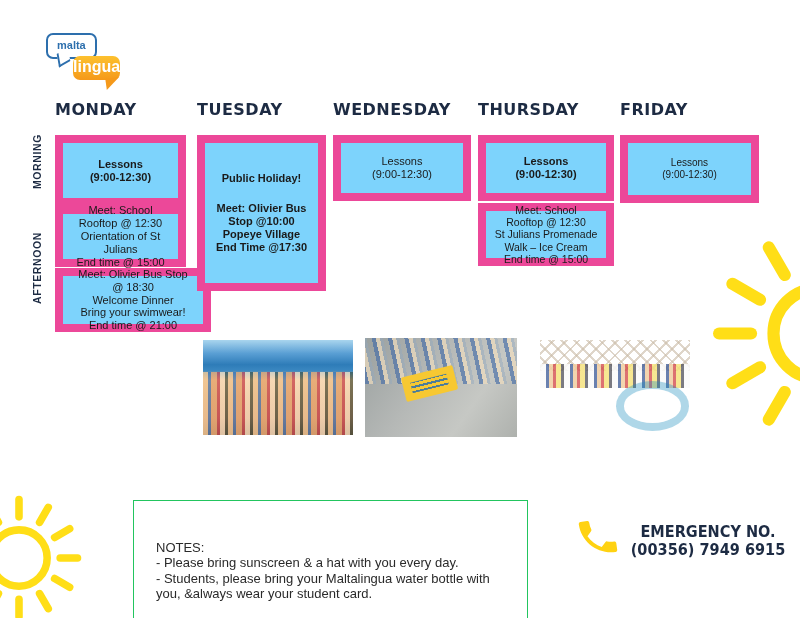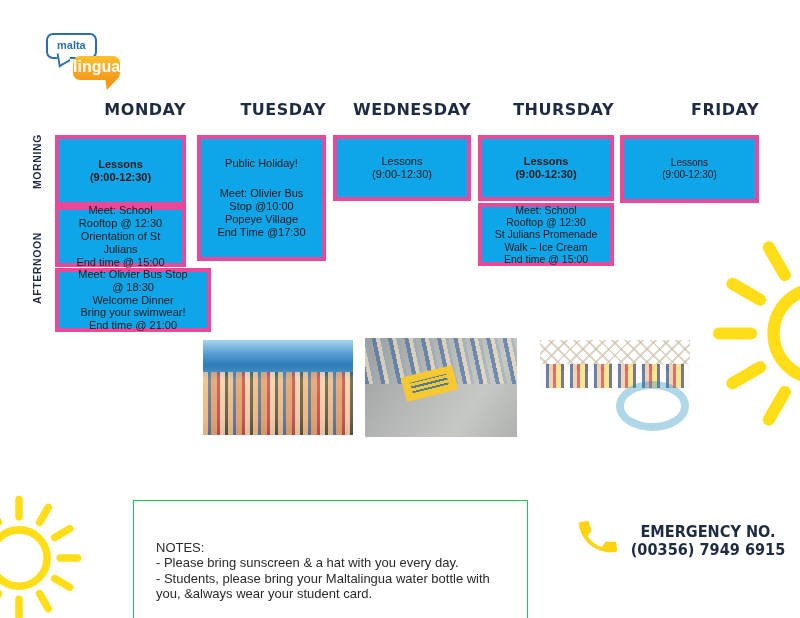--- a/index.html
+++ b/index.html
@@ -29,41 +29,41 @@
   
   .title{
     position:absolute;left:265px;top:6px;width:330px;text-align:center;
     color:#1d2b43;font-family:"DejaVu Sans",sans-serif;font-weight:800;
   }
   .title-line1{font-size:25px;letter-spacing:0.5px;transform:scaleY(1.08);}
   .title-line2{font-size:24px;margin-top:-3px;letter-spacing:1px;transform:scaleY(1.08);}
   
   .day{
     position:absolute;top:100px;font-family:"DejaVu Sans",sans-serif;font-weight:800;
-    font-size:16px;color:#1d2b43;text-align:right;letter-spacing:0.5px;
+    font-size:16px;color:#1d2b43;text-align:left;letter-spacing:0.5px;
   }
   
   .row-label{
     position:absolute;color:#1d2b43;font-weight:700;font-size:10.5px;letter-spacing:0.6px;
     text-align:center;transform:rotate(-90deg);
   }
   .row-label.morning{left:11px;top:157px;width:52px;}
   .row-label.afternoon{left:1px;top:262px;width:72px;}
   
   .sbox{
-    position:absolute;background:#0ea5e9;border:4px solid #ec4899;box-sizing:border-box;
+    position:absolute;background:#7dd3fc;border:8px solid #ec4899;box-sizing:border-box;
     display:flex;flex-direction:column;align-items:center;justify-content:center;
     text-align:center;font-size:11px;line-height:1.18;color:#1a1a1a;
   }
   .sbox .txt{white-space:pre-line;}
   .bold{font-weight:bold;}
   #box-mon-morning{left:55px;top:135px;width:131px;height:71px;}
   #box-mon-afternoon{left:55px;top:206px;width:131px;height:61px;}
   #box-mon-evening{left:55px;top:268px;width:156px;height:64px;}
-  #box-tue{left:197px;top:135px;width:129px;height:126px;gap:17px;}
+  #box-tue{left:197px;top:135px;width:129px;height:156px;gap:17px;font-weight:bold;}
   #box-wed{left:333px;top:135px;width:138px;height:66px;}
   #box-thu-morning{left:478px;top:135px;width:136px;height:66px;}
   #box-thu-afternoon{left:478px;top:203px;width:136px;height:63px;font-size:10.5px;line-height:1.15;}
   #box-fri{left:620px;top:135px;width:139px;height:68px;font-size:10px;}
   
   .photo{position:absolute;overflow:hidden;}
   #photo1{left:203px;top:340px;width:150px;height:95px;
     background:linear-gradient(180deg,#a9d5ee 0%,#5a9fd4 14%,#2e7cb8 26%,#3a87c0 32%,#e9b27c 42%,#d99a66 60%,#c9825a 82%,#8a5a3a 100%);}
   #photo1 .crowd{position:absolute;left:0;bottom:0;width:100%;height:66%;opacity:.8;
     background:repeating-linear-gradient(90deg,rgba(243,204,155,.95) 0 5px,rgba(58,118,188,.85) 5px 8px,rgba(232,172,120,.95) 8px 14px,rgba(198,62,84,.8) 14px 17px,rgba(252,232,202,.9) 17px 22px,rgba(40,70,60,.7) 22px 25px);}

